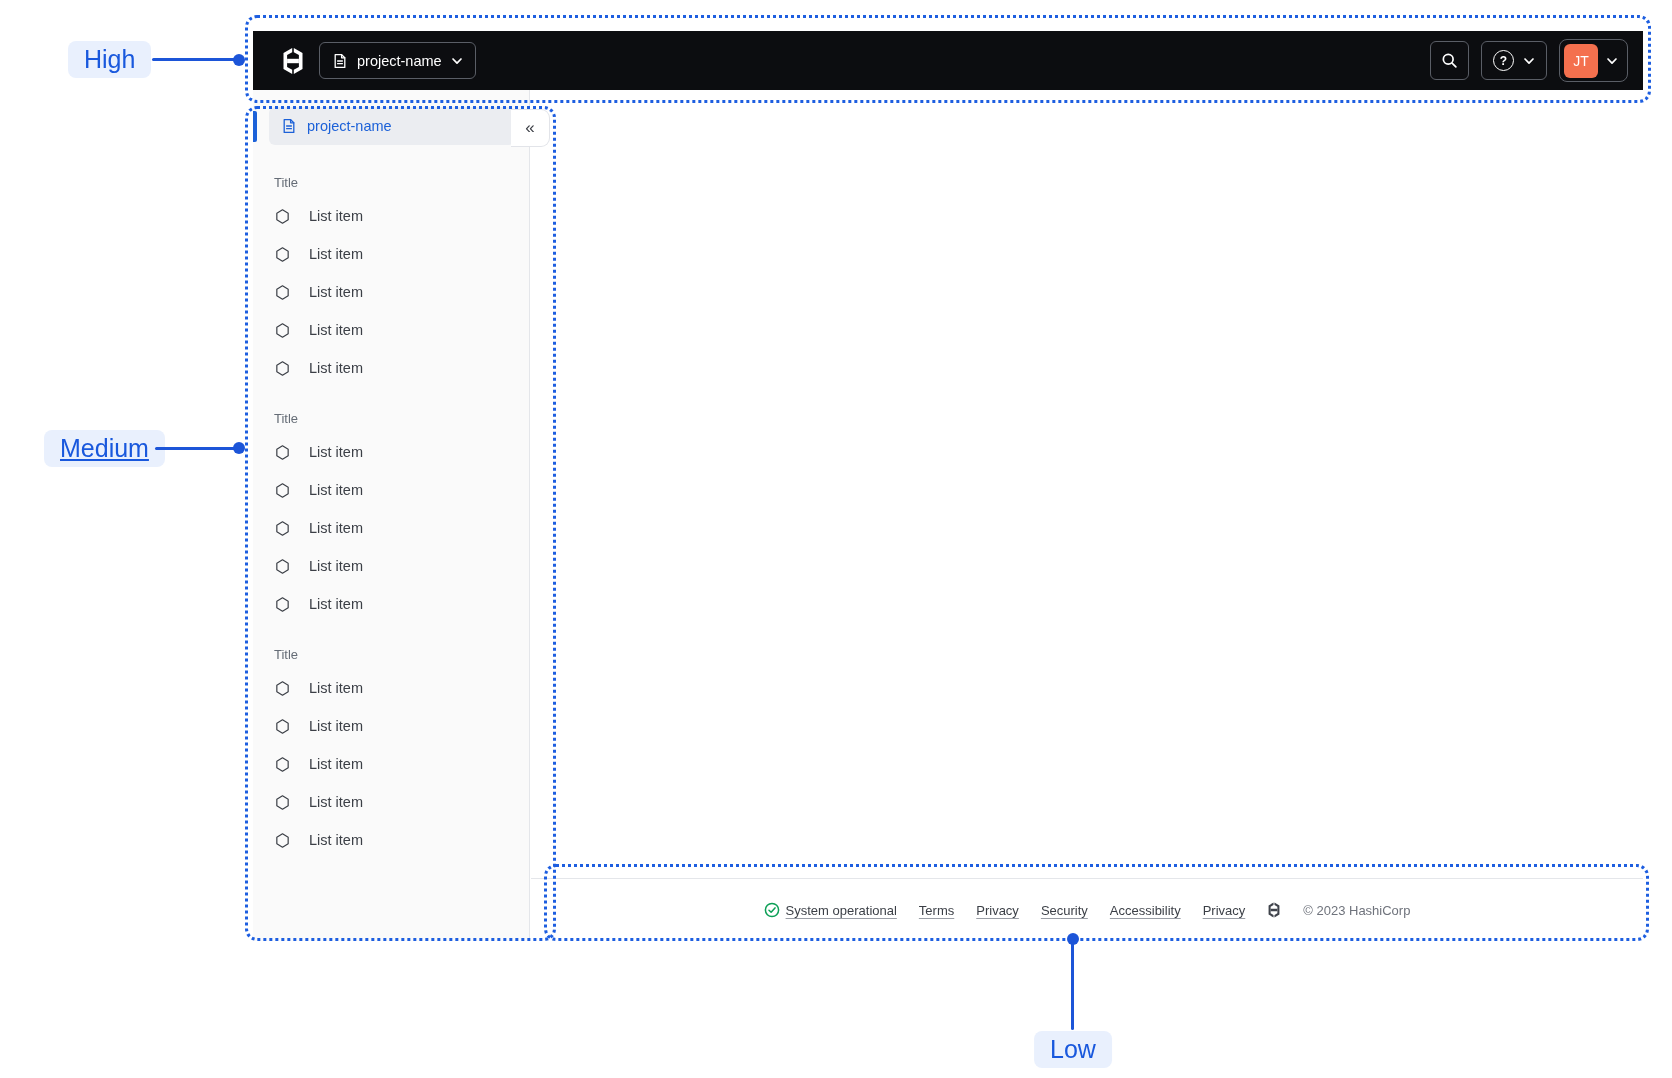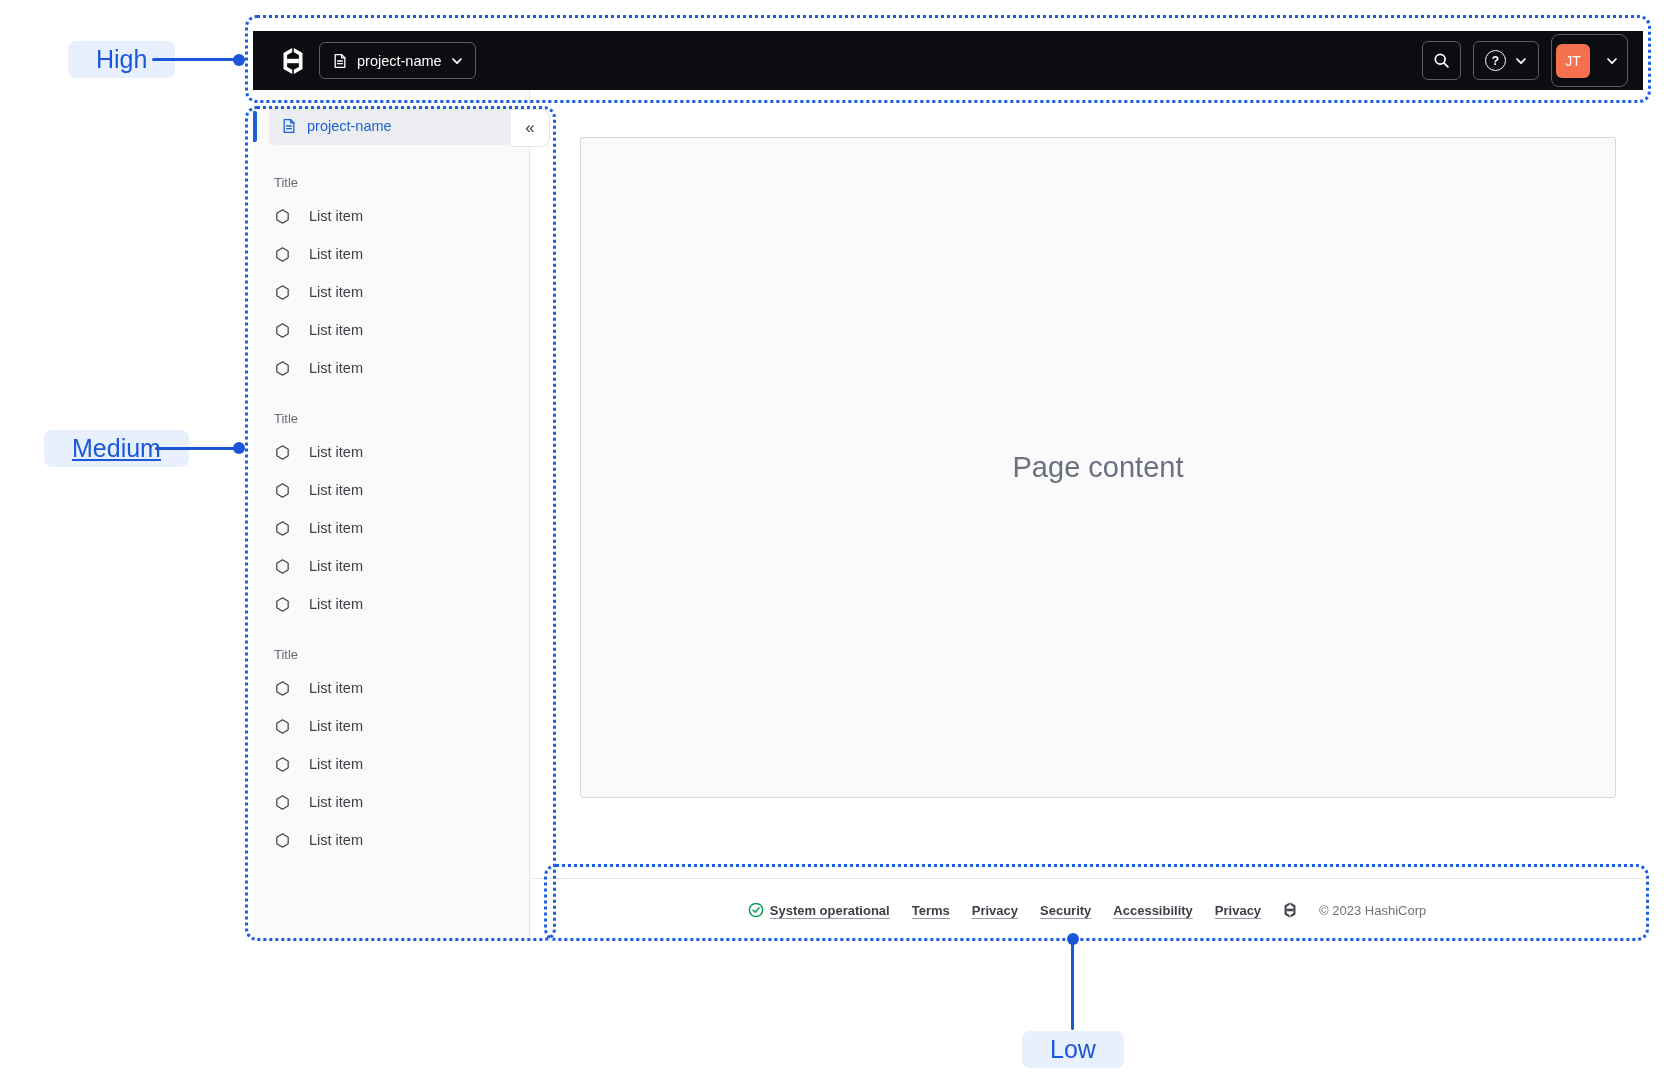--- a/index.html
+++ b/index.html
@@ -3,40 +3,40 @@
 <meta charset="utf-8">
 <style>
   html,body{margin:0;padding:0;background:#fff;}
   .stage{position:relative;width:1672px;height:1078px;background:#fff;
          font-family:"Liberation Sans",sans-serif;overflow:hidden;
          -webkit-font-smoothing:antialiased;}
 
   
   .ann-box{position:absolute;border:3px dotted var(--accent-blue,#1d5ee0);border-radius:12px;}
   .ann-label{position:absolute;color:var(--label-text,#1958dd);background:var(--label-bg,#e9f0fd);
-             border-radius:8px;font-size:25px;font-weight:500;padding:3px 28px;line-height:1.25;}
+             border-radius:8px;font-size:25px;font-weight:500;padding:3px 16px;line-height:1.25;}
   .ann-line{position:absolute;background:var(--connector-blue,#1c55d8);border-radius:2px;}
   .ann-dot{position:absolute;width:12px;height:12px;border-radius:50%;
            background:var(--connector-blue,#1c55d8);}
 
   
   .topnav{position:absolute;left:253px;top:31px;width:1390px;height:59px;
           background:var(--nav-bg,#0c0d10);display:flex;align-items:center;
           padding:0 15px;box-sizing:border-box;color:#fff;}
   .nav-logo{margin:0 14px 0 13px;display:flex;align-items:center;}
   .nav-btn{display:flex;align-items:center;border:1px solid #5a5e66;border-radius:6px;
            background:transparent;color:#fff;box-sizing:border-box;cursor:pointer;}
   .proj-btn{height:37px;padding:0 12px;gap:9px;font-size:14.5px;}
   .nav-right{margin-left:auto;display:flex;align-items:center;gap:12px;}
   .icon-btn{width:39px;height:39px;justify-content:center;}
   .help-btn{height:39px;padding:0 11px;gap:9px;}
   .help-circle{width:19px;height:19px;border:1.6px solid #fff;border-radius:50%;
                display:flex;align-items:center;justify-content:center;
                font-size:12px;font-weight:600;line-height:1;}
-  .user-btn{height:53px;padding:4px 9px 4px 4px;gap:16px;border-radius:8px;}
+  .user-btn{height:43px;padding:4px 9px 4px 4px;gap:8px;border-radius:8px;}
   .avatar{width:34px;height:34px;border-radius:6px;background:var(--avatar-orange,#f4704e);
           display:flex;align-items:center;justify-content:center;
           font-size:14px;font-weight:500;color:#fff;}
 
   
   .sidebar{position:absolute;left:253px;top:90px;width:277px;height:851px;
            background:#fafafa;border-right:1px solid #e4e6ea;box-sizing:border-box;}
   .active-bar{position:absolute;left:0;top:21px;width:4px;height:31px;
               background:var(--link-blue,#1c61d8);border-radius:0 2px 2px 0;}
   .side-pill{position:absolute;left:16px;top:17px;width:246px;height:38px;background:#ebedf1;
@@ -61,21 +61,21 @@
                background:#fafafa;border:1px solid #d6d8df;border-radius:3px;
                box-sizing:border-box;display:flex;align-items:center;justify-content:center;}
   .content-text{font-size:29px;color:#6a7080;}
 
   
   .footer{position:absolute;left:531px;top:878px;width:1112px;height:63px;
           border-top:1px solid #e4e6ea;display:flex;align-items:center;justify-content:center;
           gap:22px;font-size:13px;color:#3b3f46;box-sizing:border-box;}
   .f-status{display:flex;align-items:center;gap:6px;}
   .f-link{color:#3b3f46;text-decoration:underline;text-decoration-color:#9a9ea6;
-          text-underline-offset:3px;cursor:pointer;font-weight:bold;}
+          text-underline-offset:3px;cursor:pointer;}
   .f-brand{display:flex;align-items:center;gap:22px;color:#6f737c;}
 </style>
 </head>
 <body>
 
 <svg width="0" height="0" style="position:absolute">
   <defs>
     <g id="hc-logo">
       <path d="M11.2 1 L2.5 6 L2.5 22 L11.2 27 L11.2 22.8 L6.1 19.9 L6.1 8.1 L11.2 5.2 Z"></path>
       <path d="M12.8 1 L21.5 6 L21.5 22 L12.8 27 L12.8 22.8 L17.9 19.9 L17.9 8.1 L12.8 5.2 Z"></path>
@@ -297,23 +297,20 @@
             </li>
         </ul>
       </div>
     </div>
   </nav>
 
   <button class="collapse-flap">
     <span>«</span>
   </button>
 
-  <div class="content-box">
-    <span class="content-text">Page content</span>
-  </div>
 
   <footer class="footer">
     <span class="f-status">
       <span style="display:flex;">
         <svg width="16" height="16" viewBox="0 0 16 16" fill="none" stroke="var(--success-green,#0c9f56)" stroke-width="1.5" stroke-linecap="round" stroke-linejoin="round">
           <circle cx="8" cy="8" r="6.6"></circle>
             <path d="M5 8.3 L7.1 10.3 L11 5.9"></path>
         </svg>
       </span>
       <span class="f-link">System operational</span>

